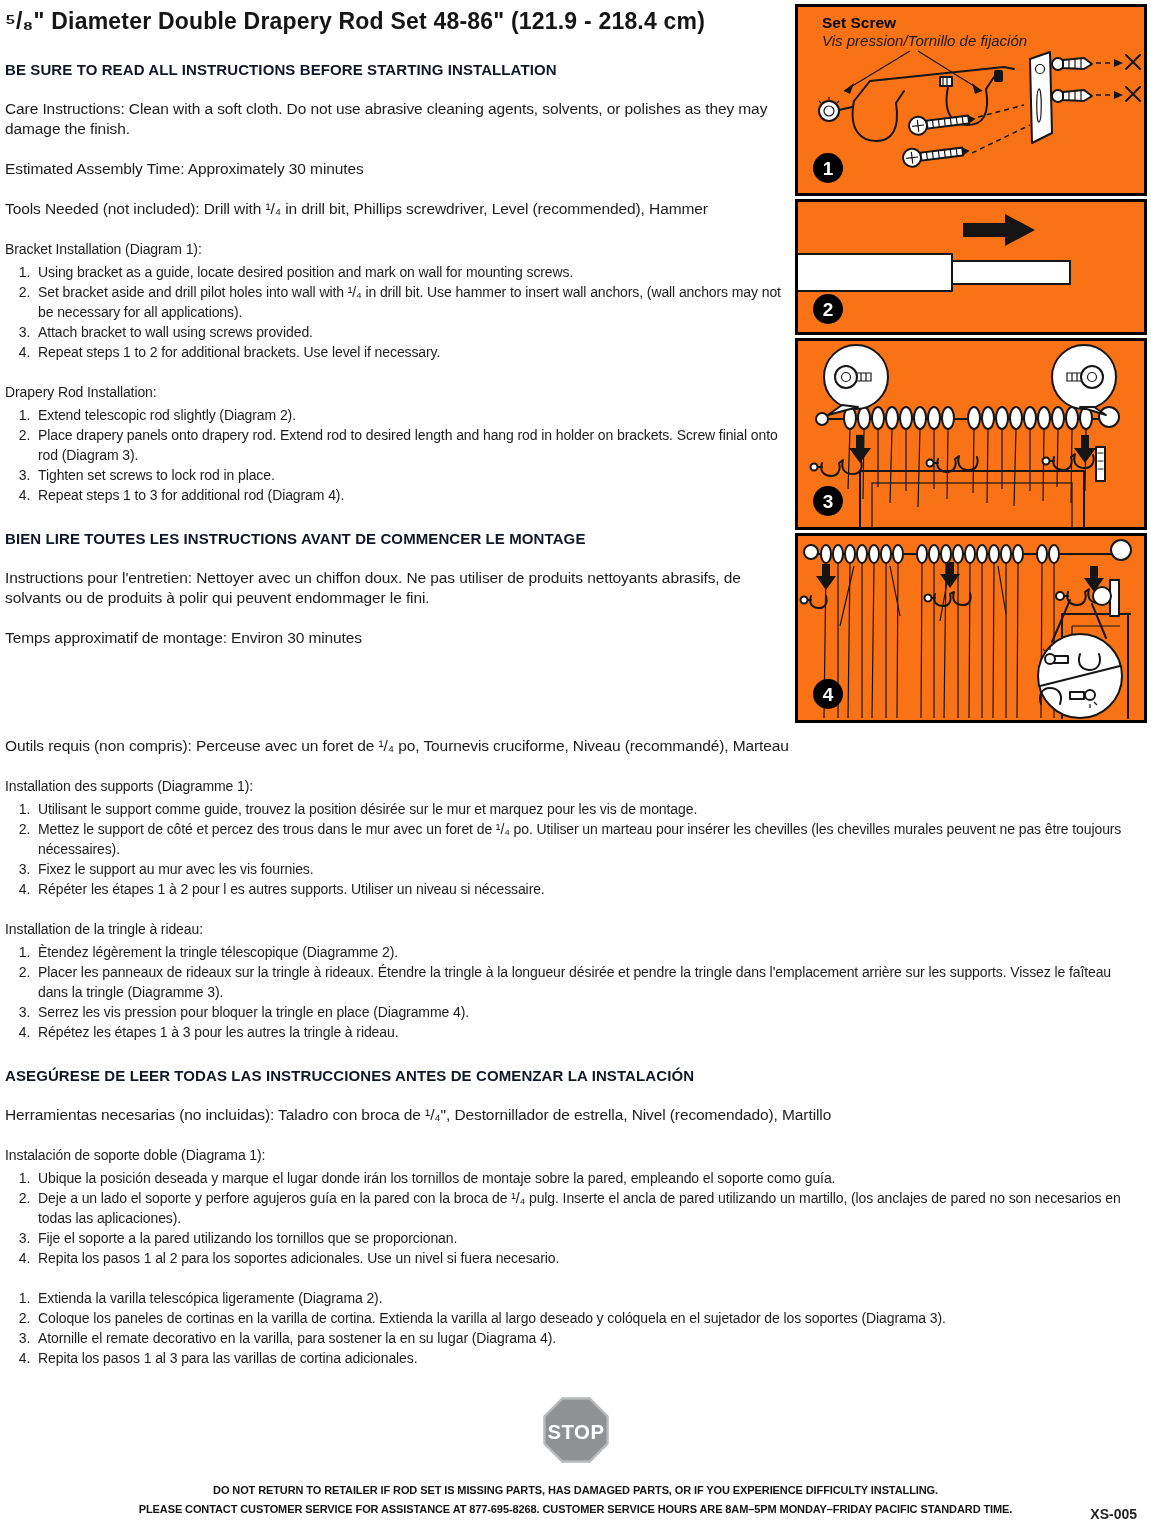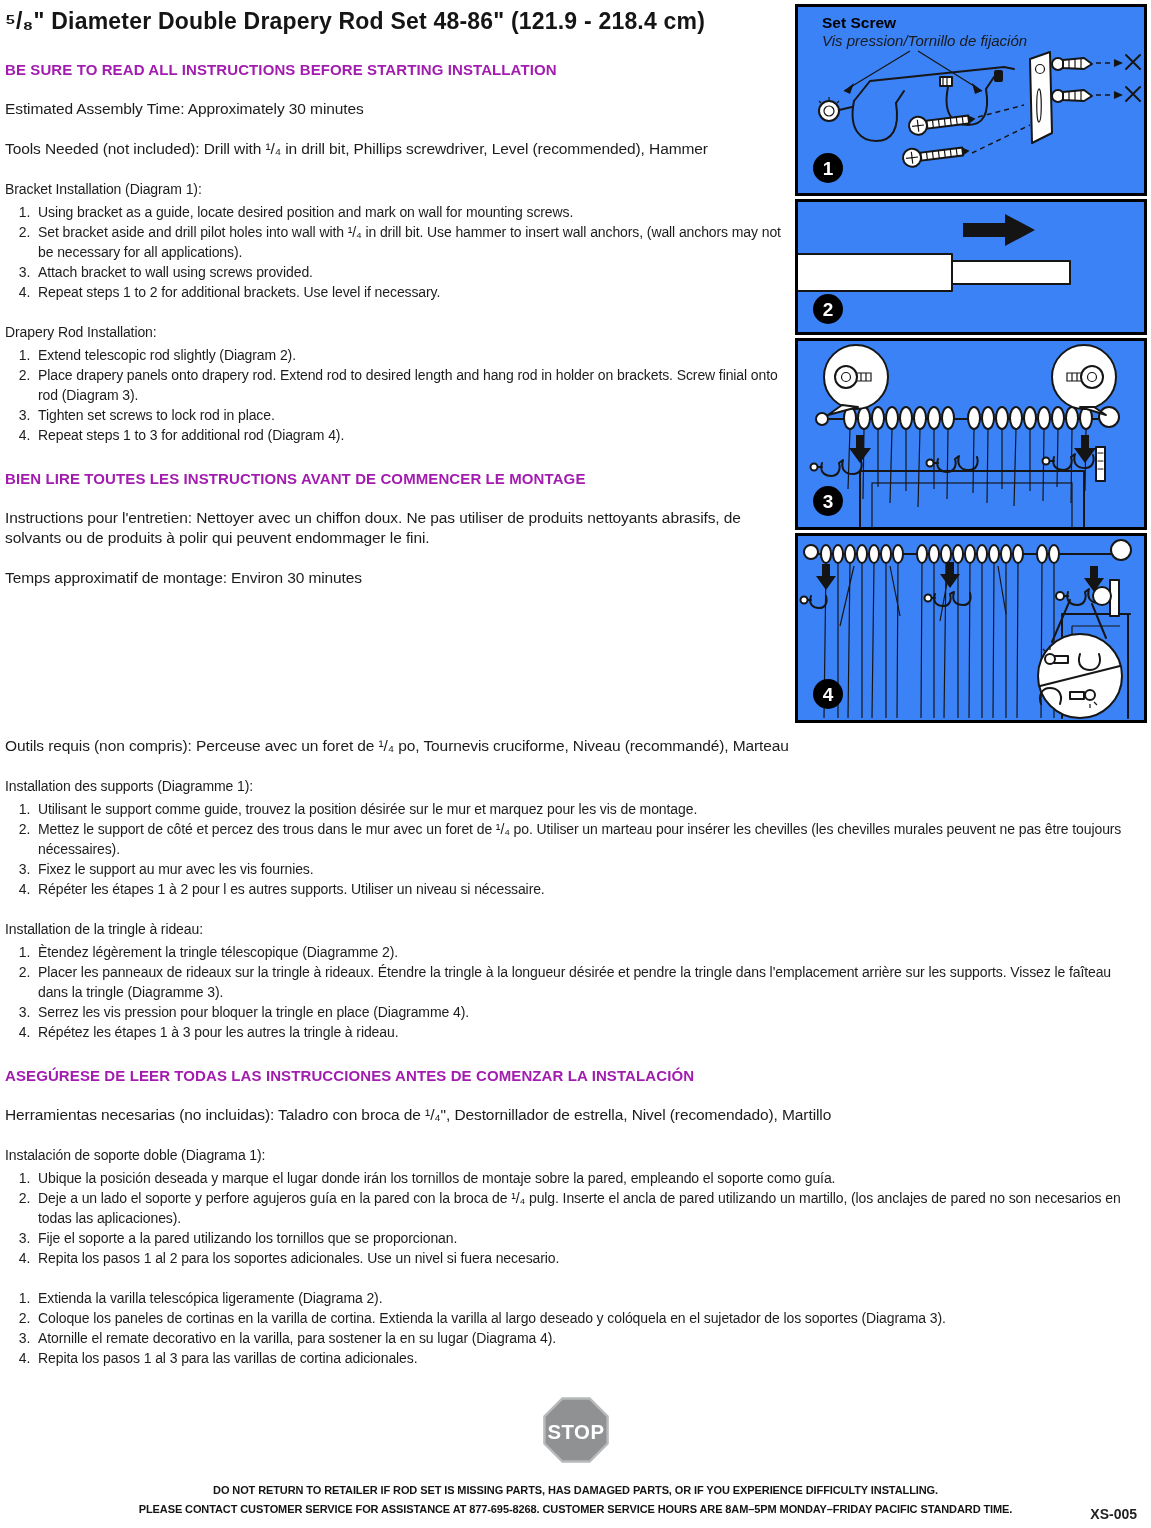--- a/index.html
+++ b/index.html
@@ -1,21 +1,21 @@
 <!DOCTYPE html>
 <html><head>
 <meta charset="utf-8">
 <style>
   html,body{margin:0;padding:0;background:#fff;}
   body{width:1151px;font-family:"Liberation Sans","DejaVu Sans",sans-serif;color:#1c1c1c;}
   .page{position:relative;width:1151px;height:1528px;box-sizing:border-box;padding:4px 4px 0 5px;overflow:hidden;}
   .diagram-column{float:right;width:352px;margin:0 0 10px 12px;}
-  .dpanel{border:3px solid #000;background:#3b82f6;margin-bottom:3px;font-size:0;}
+  .dpanel{border:3px solid #000;background:#f97316;margin-bottom:3px;font-size:0;}
   h1.title{font-size:23px;font-weight:bold;color:#151515;margin:2px 0 0 0;letter-spacing:.2px;line-height:30px;}
-  h2.lang-heading{font-size:15px;font-weight:bold;color:#a21caf;margin:24px 0 0 0;line-height:19px;letter-spacing:.1px;}
+  h2.lang-heading{font-size:15px;font-weight:bold;color:#0f172a;margin:24px 0 0 0;line-height:19px;letter-spacing:.1px;}
   p.para{font-size:15.5px;margin:20px 0 0 0;line-height:20px;letter-spacing:-0.1px;}
   .block{margin:20px 0 0 0;font-size:14px;line-height:20px;letter-spacing:-0.1px;}
   .block .ltitle{margin:0;}
   .block ol{margin:3px;padding-left:26px;}
   .block li{padding-left:4px;line-height:20px;}
   .clr{clear:right;}
   .stop-wrap{position:absolute;top:1396px;left:50%;transform:translateX(-50%);width:68px;height:68px;}
   .footer{position:absolute;top:1481px;left:0;width:100%;text-align:center;font-size:11px;font-weight:bold;line-height:19px;color:#141414;letter-spacing:-0.1px;}
   .doc-code{position:absolute;top:1506px;right:14px;font-size:14px;font-weight:bold;color:#222;}
   svg{display:block;}
@@ -266,20 +266,21 @@
           <circle cx="30" cy="158" r="15" fill="#000"></circle>
           <text x="30" y="165" font-size="19" font-weight="bold" fill="#fff" text-anchor="middle">4</text>
         </g>
       </svg>
     </div>
   </aside>
 
   <h1 class="title">⁵/₈" Diameter Double Drapery Rod Set 48-86" (121.9 - 218.4 cm)</h1>
 
   <h2 class="lang-heading">BE SURE TO READ ALL INSTRUCTIONS BEFORE STARTING INSTALLATION</h2>
+  <p class="para">Care Instructions:  Clean with a soft cloth. Do not use abrasive cleaning agents, solvents, or polishes as they may damage the finish.</p>
   <p class="para">Estimated Assembly Time:  Approximately 30 minutes</p>
   <p class="para">Tools Needed (not included):  Drill with ¹/₄ in drill bit, Phillips screwdriver, Level (recommended), Hammer</p>
 
   <div class="block">
     <div class="ltitle">Bracket Installation (Diagram 1):</div>
     <ol>
       <li>Using bracket as a guide, locate desired position and mark on wall for mounting screws.</li>
       <li>Set bracket aside and drill pilot holes into wall with ¹/₄ in drill bit. Use hammer to insert wall anchors, (wall anchors may not be necessary for all applications).</li>
       <li>Attach bracket to wall using screws provided.</li>
       <li>Repeat steps 1 to 2 for additional brackets.  Use level if necessary.</li>

